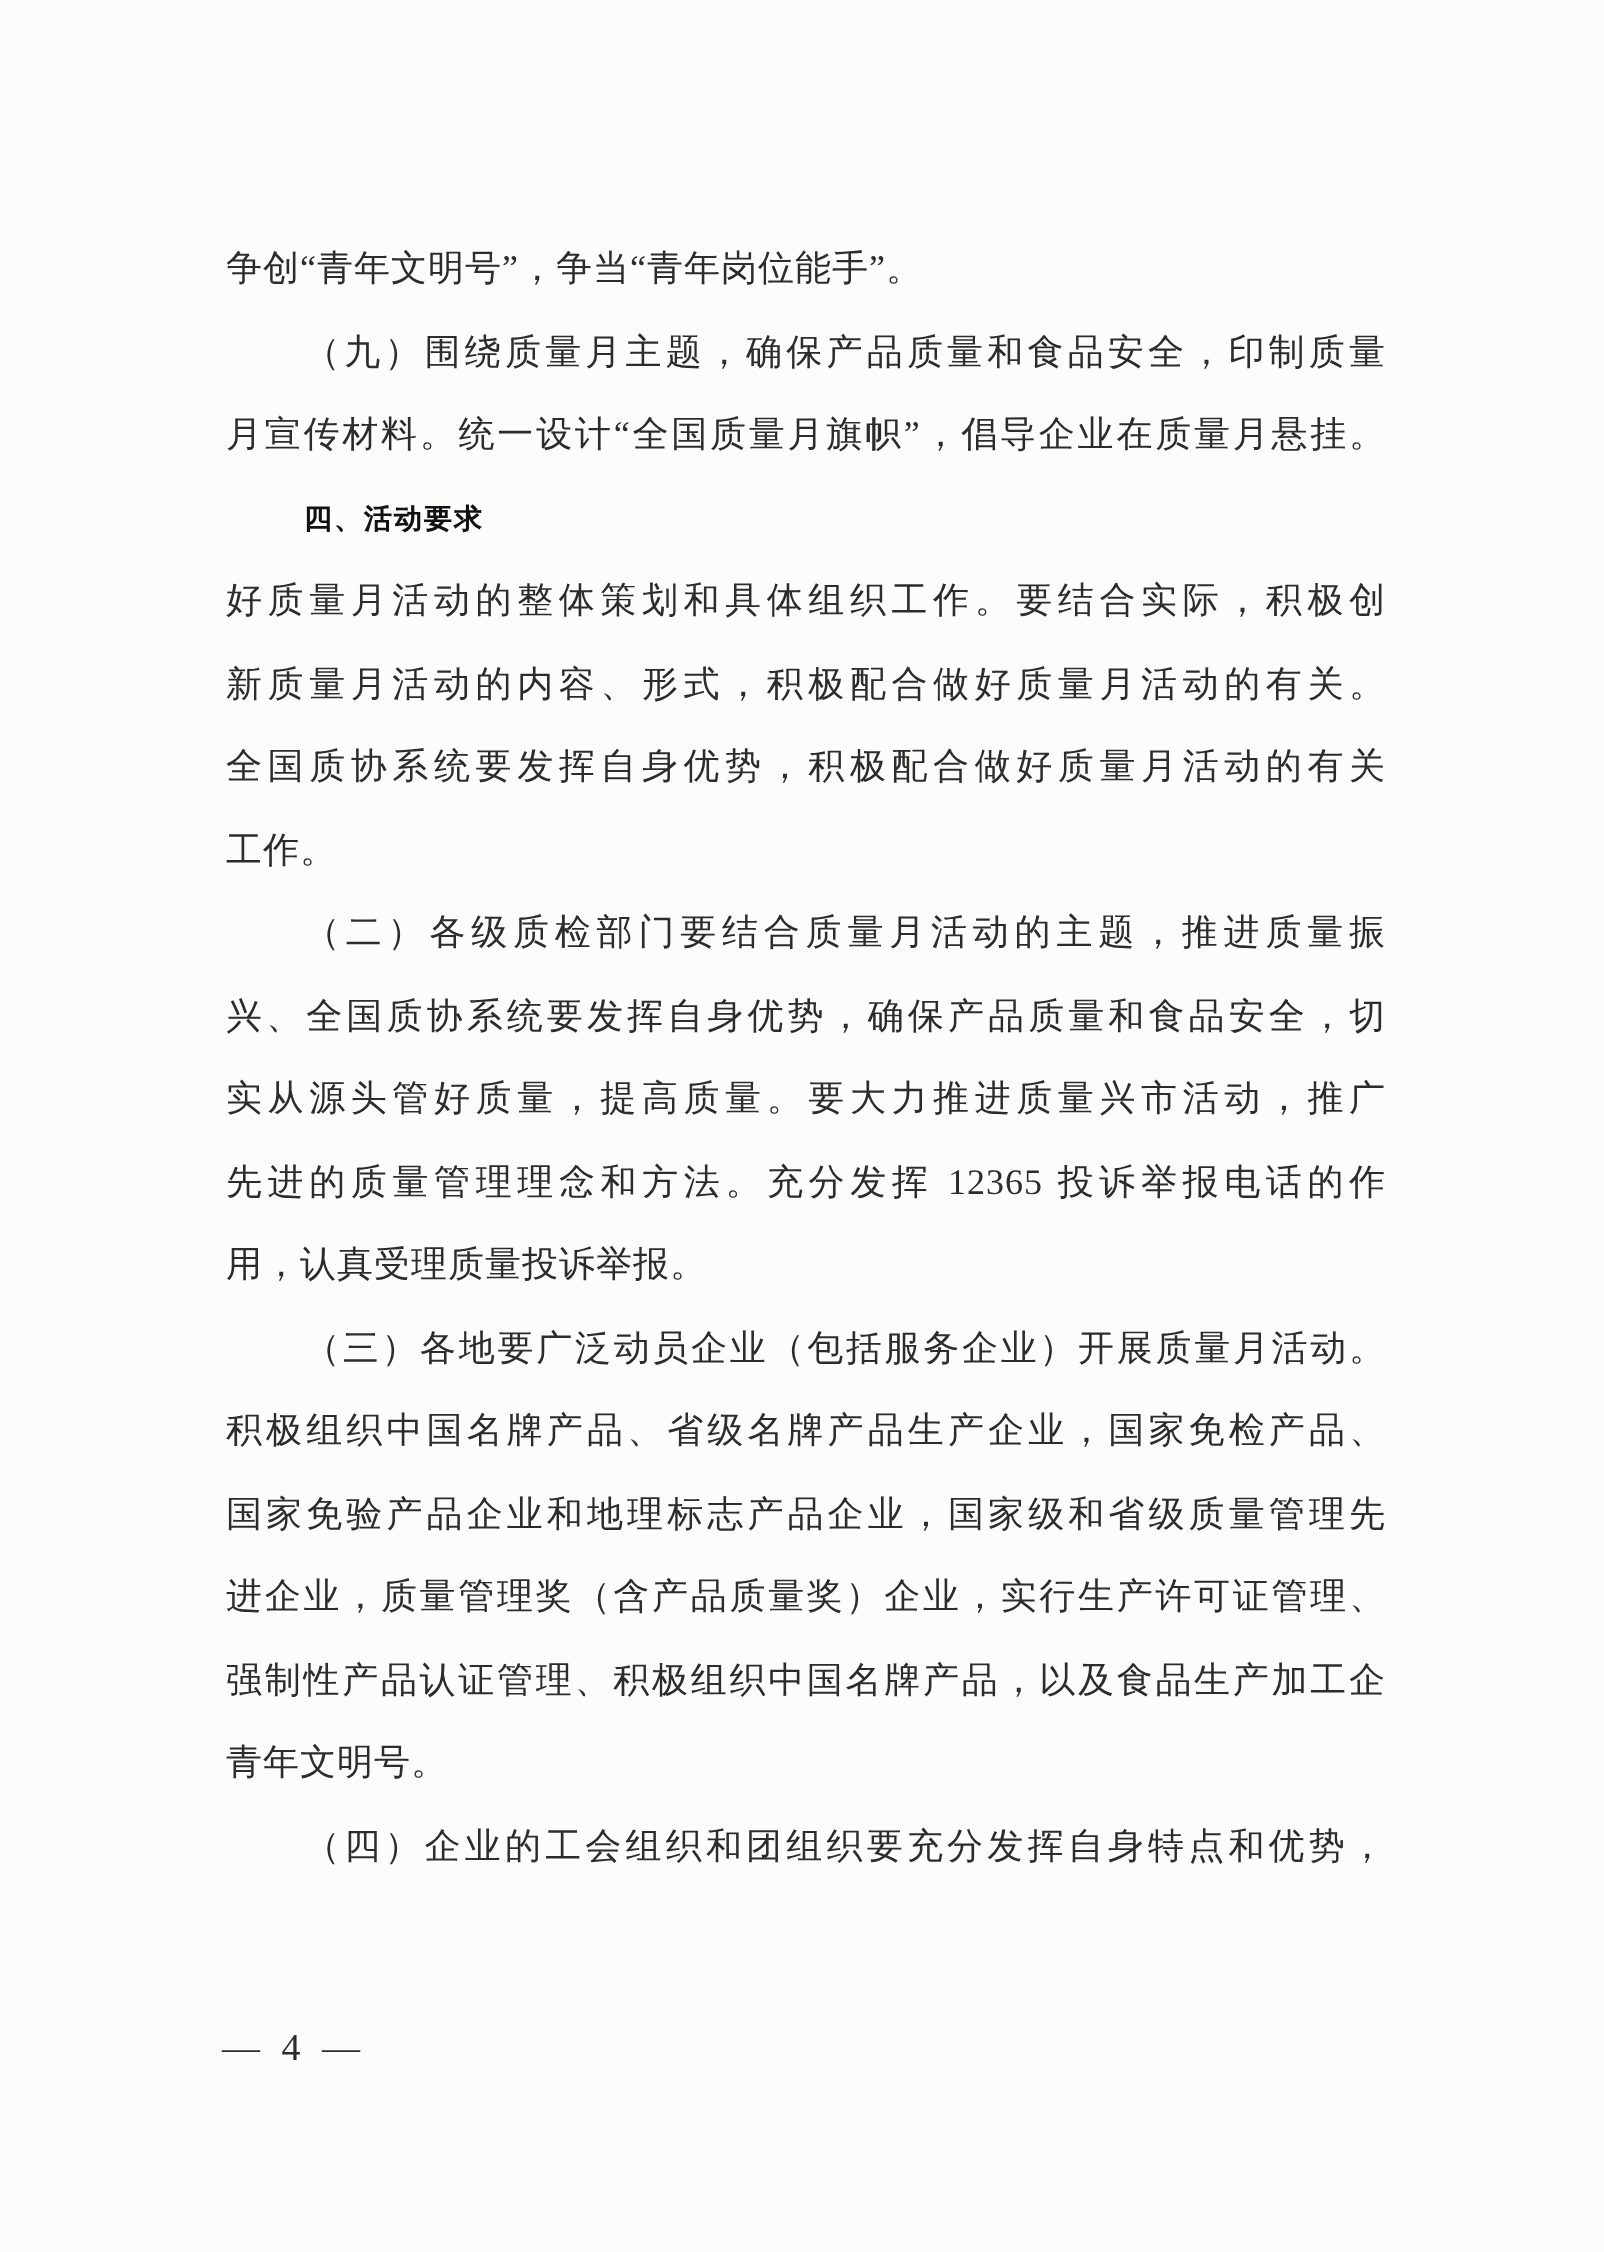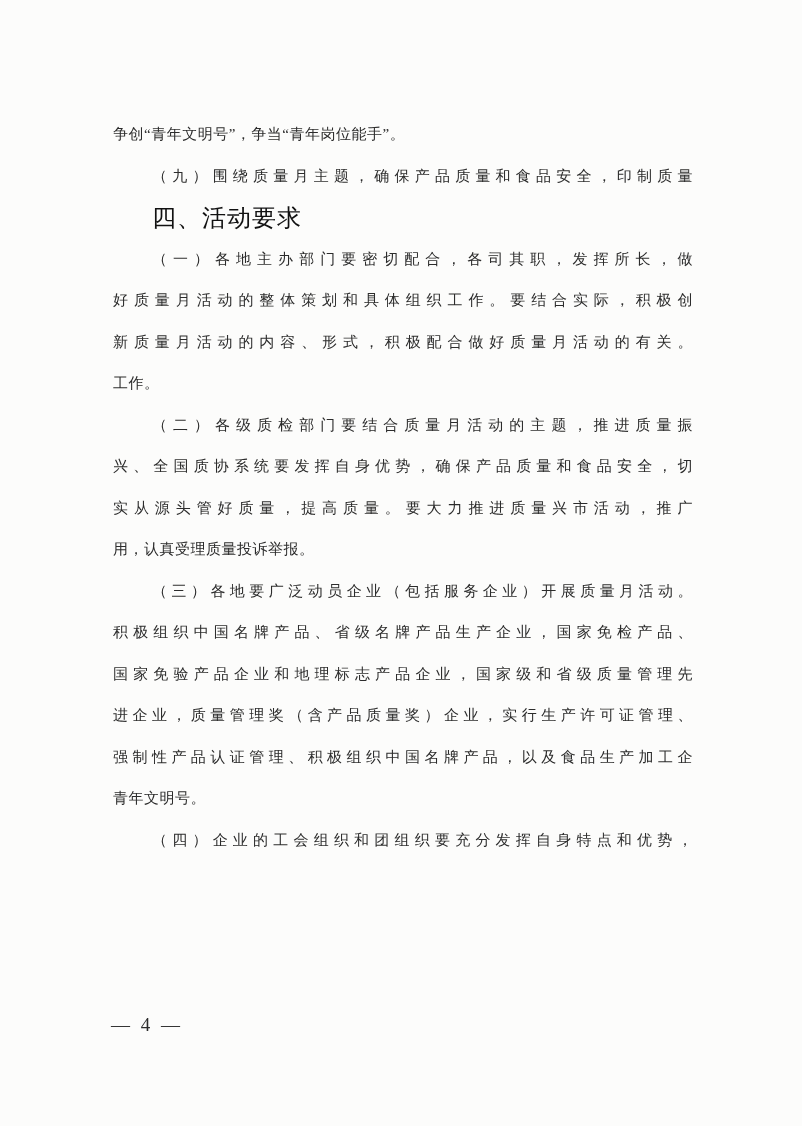--- a/index.html
+++ b/index.html
@@ -16,66 +16,68 @@
     font-family: "Liberation Serif", serif;
     color: #2c2c2c;
   }
   .text-block {
     position: absolute;
     left: 113px;
     top: 114px;
     width: 580px;
   }
   .line {
-    font-size: 15px;
+    font-size: 18px;
     line-height: 41.5px;
     height: 41.5px;
     letter-spacing: 0.5px;
     white-space: nowrap;
     text-align: left;
   }
   .fill {
     text-align: justify;
     text-align-last: justify;
   }
   .indent {
     text-indent: 39px;
   }
   .heading {
     font-family: "Liberation Sans", sans-serif;
-    font-weight: 400;
-    font-size: 24px;
+    font-weight: 700;
+    font-size: 14px;
     color: #111111;
     letter-spacing: 1px;
   }
   .page-number {
     position: absolute;
     left: 111px;
     top: 1010px;
     font-size: 19px;
     line-height: 30px;
     letter-spacing: 3px;
     color: #2c2c2c;
   }
 </style>
 </head>
 <body>
 
 <div class="page">
   <div class="text-block">
     <div class="line">争创“青年文明号”，争当“青年岗位能手”。</div>
     <div class="line fill indent">（九）围绕质量月主题，确保产品质量和食品安全，印制质量</div>
+    <div class="line fill">月宣传材料。统一设计“全国质量月旗帜”，倡导企业在质量月悬挂。</div>
     <div class="line heading indent">四、活动要求</div>
-    <div class="line fill indent">（一）各地主办部门要密切配合，各司其职，发挥所长，做</div>
     <div class="line fill">好质量月活动的整体策划和具体组织工作。要结合实际，积极创</div>
     <div class="line fill">新质量月活动的内容、形式，积极配合做好质量月活动的有关。</div>
+    <div class="line fill">全国质协系统要发挥自身优势，积极配合做好质量月活动的有关</div>
     <div class="line">工作。</div>
     <div class="line fill indent">（二）各级质检部门要结合质量月活动的主题，推进质量振</div>
     <div class="line fill">兴、全国质协系统要发挥自身优势，确保产品质量和食品安全，切</div>
     <div class="line fill">实从源头管好质量，提高质量。要大力推进质量兴市活动，推广</div>
+    <div class="line fill">先进的质量管理理念和方法。充分发挥 12365 投诉举报电话的作</div>
     <div class="line">用，认真受理质量投诉举报。</div>
     <div class="line fill indent">（三）各地要广泛动员企业（包括服务企业）开展质量月活动。</div>
     <div class="line fill">积极组织中国名牌产品、省级名牌产品生产企业，国家免检产品、</div>
     <div class="line fill">国家免验产品企业和地理标志产品企业，国家级和省级质量管理先</div>
     <div class="line fill">进企业，质量管理奖（含产品质量奖）企业，实行生产许可证管理、</div>
     <div class="line fill">强制性产品认证管理、积极组织中国名牌产品，以及食品生产加工企</div>
     <div class="line">青年文明号。</div>
     <div class="line fill indent">（四）企业的工会组织和团组织要充分发挥自身特点和优势，</div>
   </div>
   <div class="page-number">— 4 —</div>

